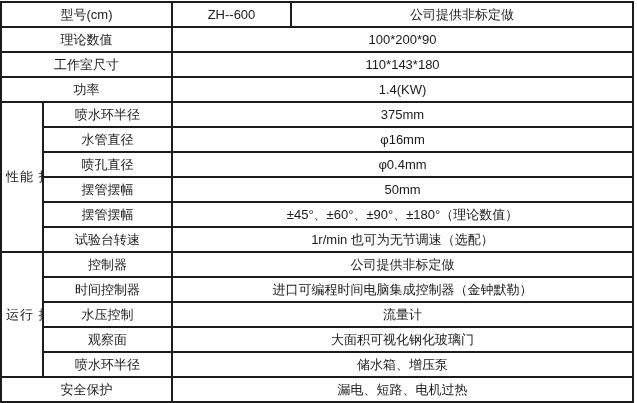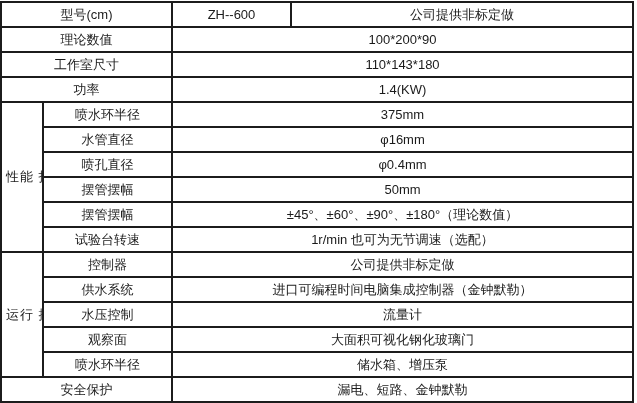--- a/index.html
+++ b/index.html
@@ -107,35 +107,35 @@
     </tr>
 
     <tr>
       <td rowspan="5" class="group-cell">运行
 控制
 系统</td>
       <td>控制器</td>
       <td colspan="2">公司提供非标定做</td>
     </tr>
     <tr>
-      <td>供水系统</td>
+      <td>时间控制器</td>
       <td colspan="2">进口可编程时间电脑集成控制器（金钟默勒）</td>
     </tr>
     <tr>
       <td>水压控制</td>
       <td colspan="2">流量计</td>
     </tr>
     <tr>
       <td>观察面</td>
       <td colspan="2">大面积可视化钢化玻璃门</td>
     </tr>
     <tr>
       <td>喷水环半径</td>
       <td colspan="2">储水箱、增压泵</td>
     </tr>
 
     <tr>
       <td colspan="2">安全保护</td>
-      <td colspan="2">漏电、短路、金钟默勒</td>
+      <td colspan="2">漏电、短路、电机过热</td>
     </tr>
   </tbody>
     </table>
 </div>
 
 </body></html>

